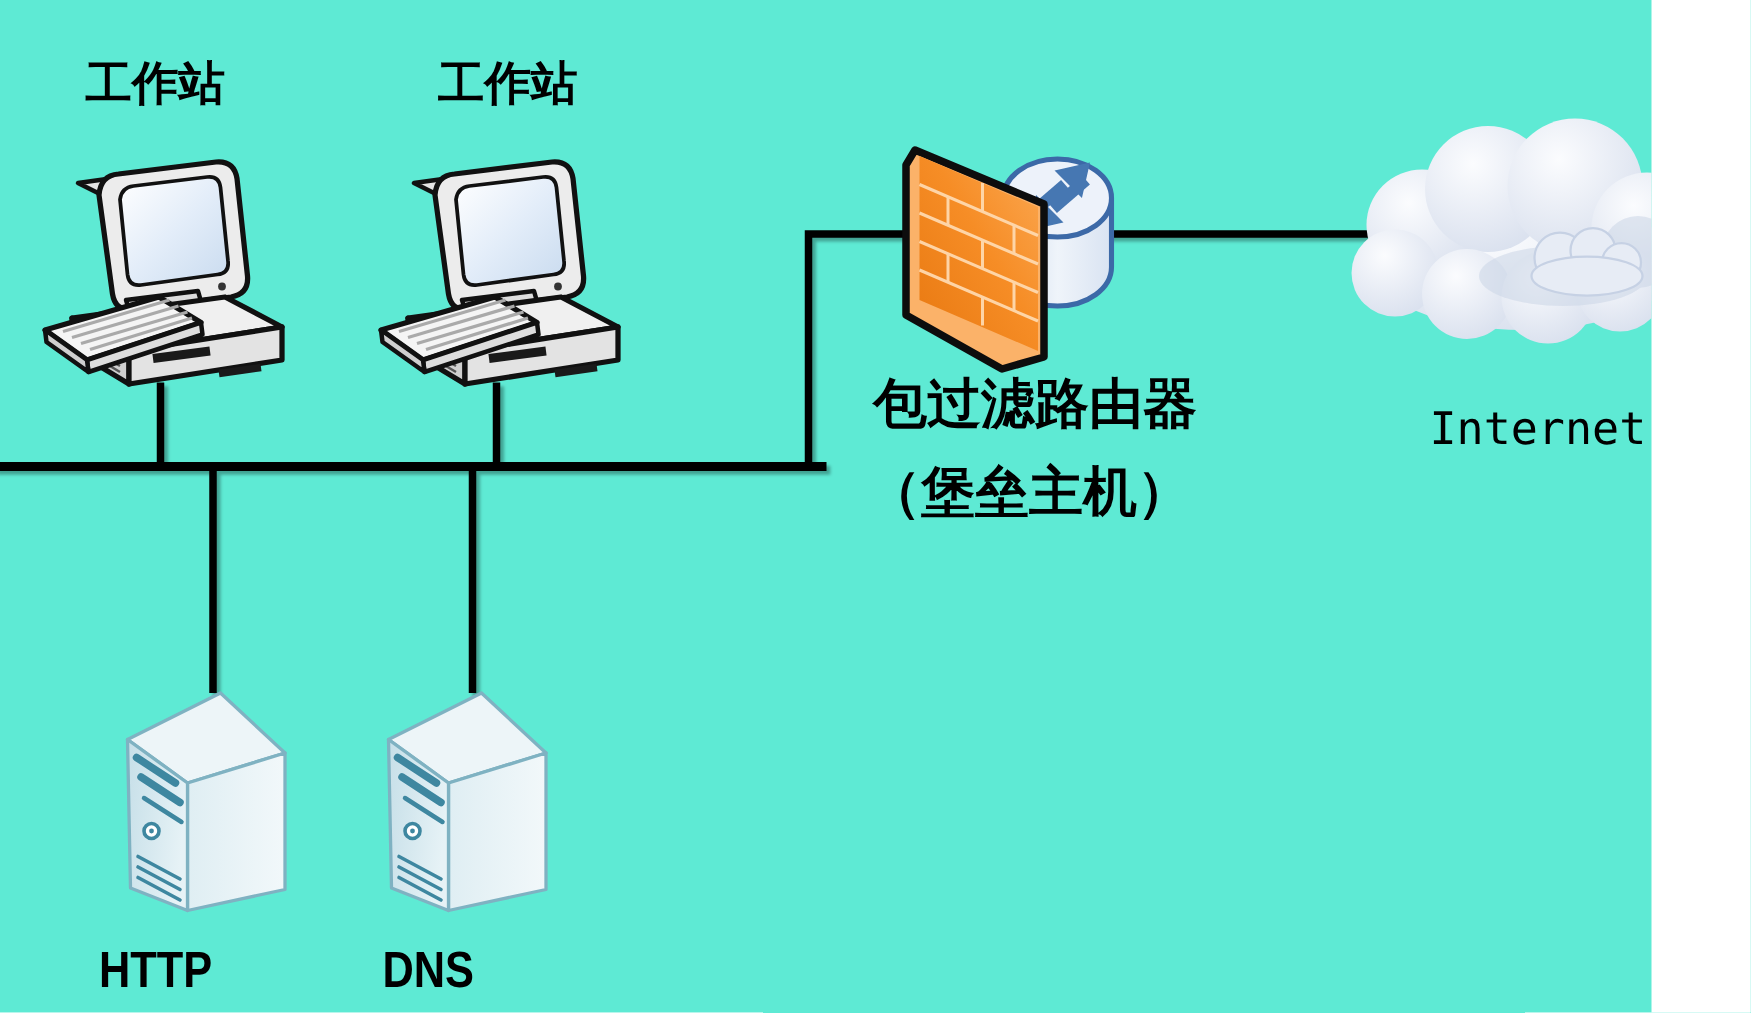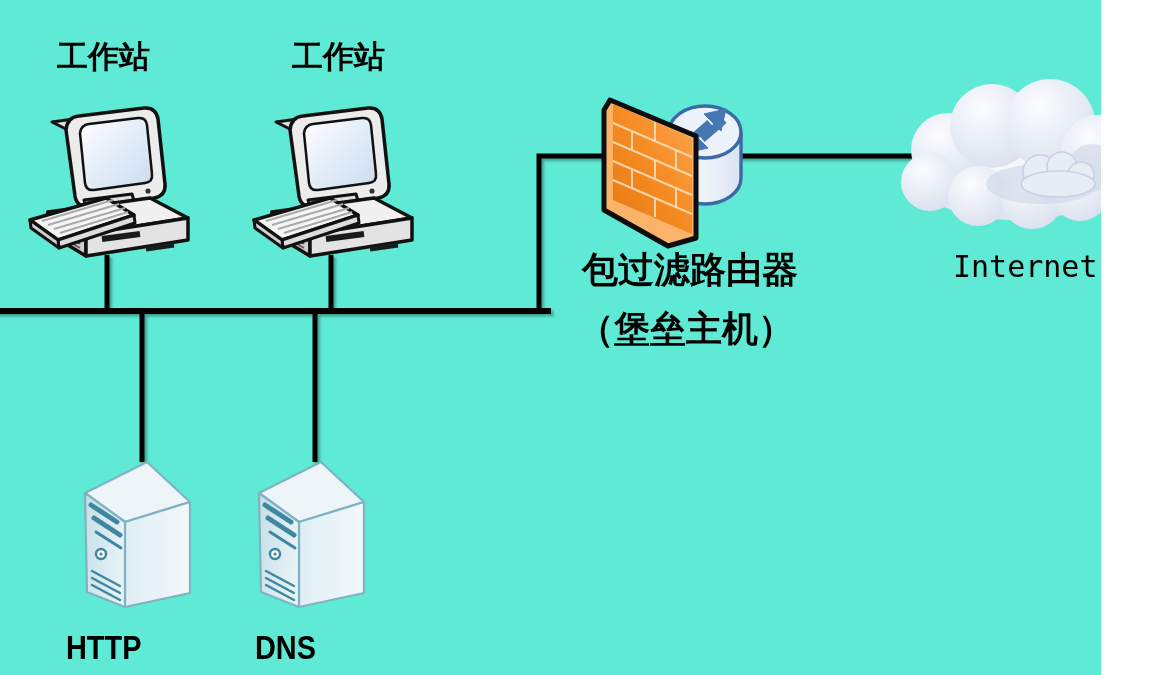--- a/index.html
+++ b/index.html
@@ -18,21 +18,21 @@
     line-height:1.05;
   }
   .lbl-cjk{
     font-weight:bold;
     font-family:"DejaVu Sans","Liberation Sans",sans-serif;
   }
   .lbl-ws{font-size:31px;}
   .lbl-router{font-size:36px;}
   .lbl-mono{
     font-family:"DejaVu Sans Mono","Liberation Mono",monospace;
-    font-size:30px;font-weight:normal;
+    font-size:30px;font-weight:normal;margin-top:20px;
   }
   .lbl-srv{
     font-size:34px;font-weight:bold;
     transform:scaleX(0.85);transform-origin:left top;
   }
 </style>
 </head>
 <body>
 
 <div id="canvas">

